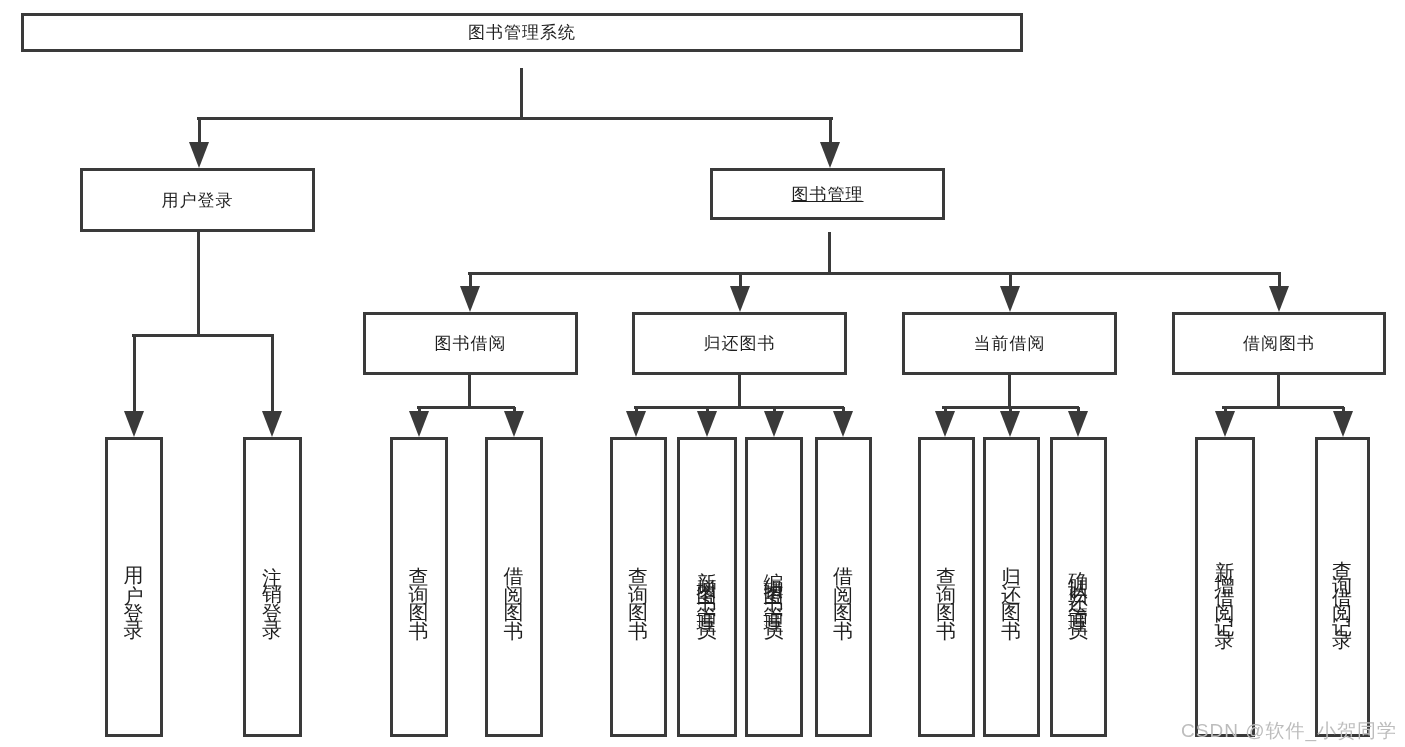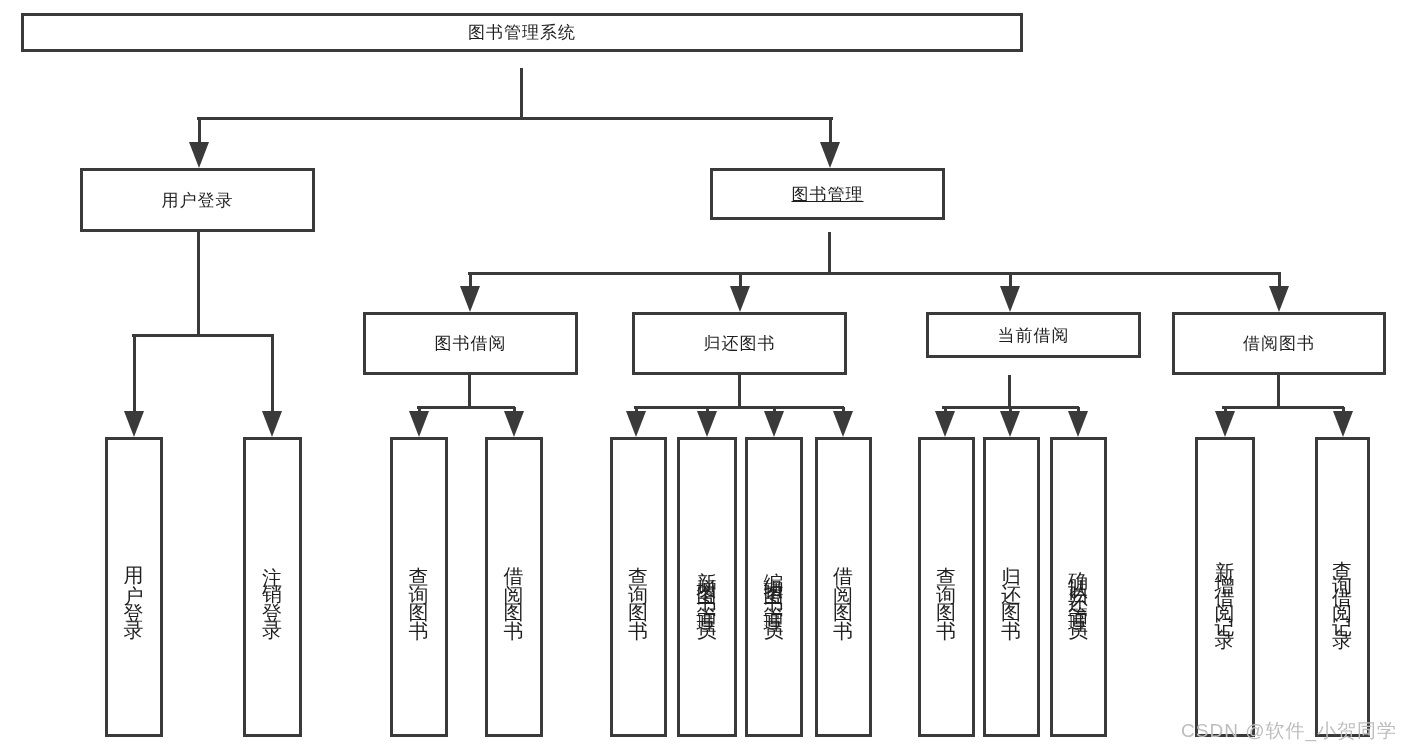--- a/index.html
+++ b/index.html
@@ -64,21 +64,21 @@
       </div>
       <div class="node" style="left: 710px; top: 168px; width: 235px; height: 52px; text-decoration: underline;">
         <span>图书管理</span>
       </div>
       <div class="node" style="left: 363px; top: 312px; width: 215px; height: 63px;">
         <span>图书借阅</span>
       </div>
       <div class="node" style="left: 632px; top: 312px; width: 215px; height: 63px;">
         <span>归还图书</span>
       </div>
-      <div class="node" style="left: 902px; top: 312px; width: 215px; height: 46px; margin-left: 24px;">
+      <div class="node" style="left: 902px; top: 312px; width: 215px; height: 63px;">
         <span>当前借阅</span>
       </div>
       <div class="node" style="left: 1172px; top: 312px; width: 214px; height: 63px;">
         <span>借阅图书</span>
       </div>
       <div class="node vertical" style="left: 105px; top: 437px; width: 58px; height: 300px;">
         <span style="letter-spacing: 18px;">用户登录</span>
       </div>
       <div class="node vertical" style="left: 243px; top: 437px; width: 59px; height: 300px;">
         <span style="letter-spacing: 18px;">注销登录</span>

